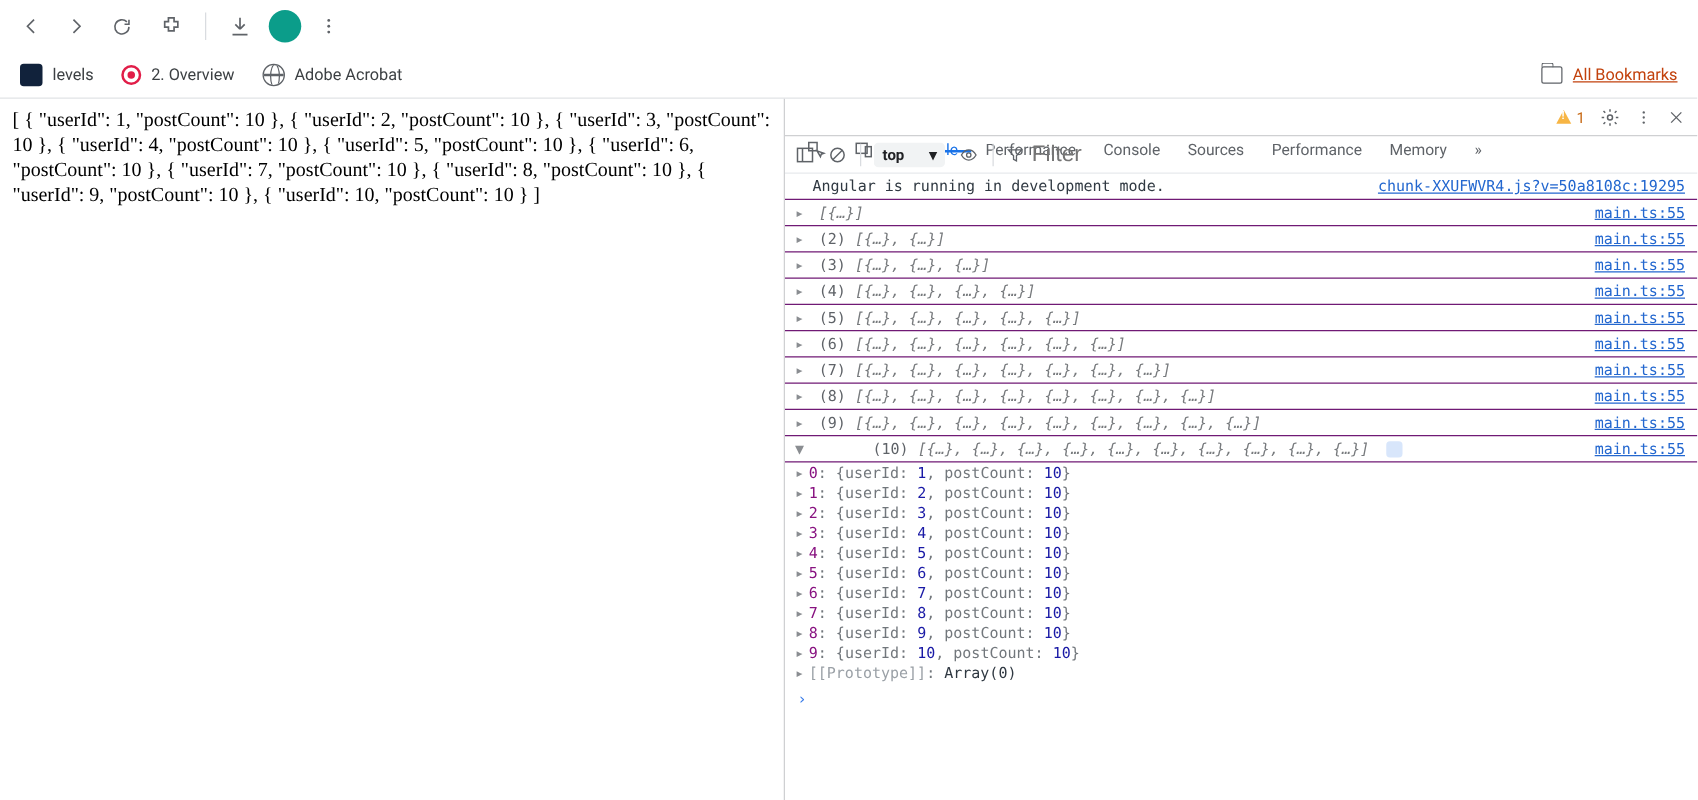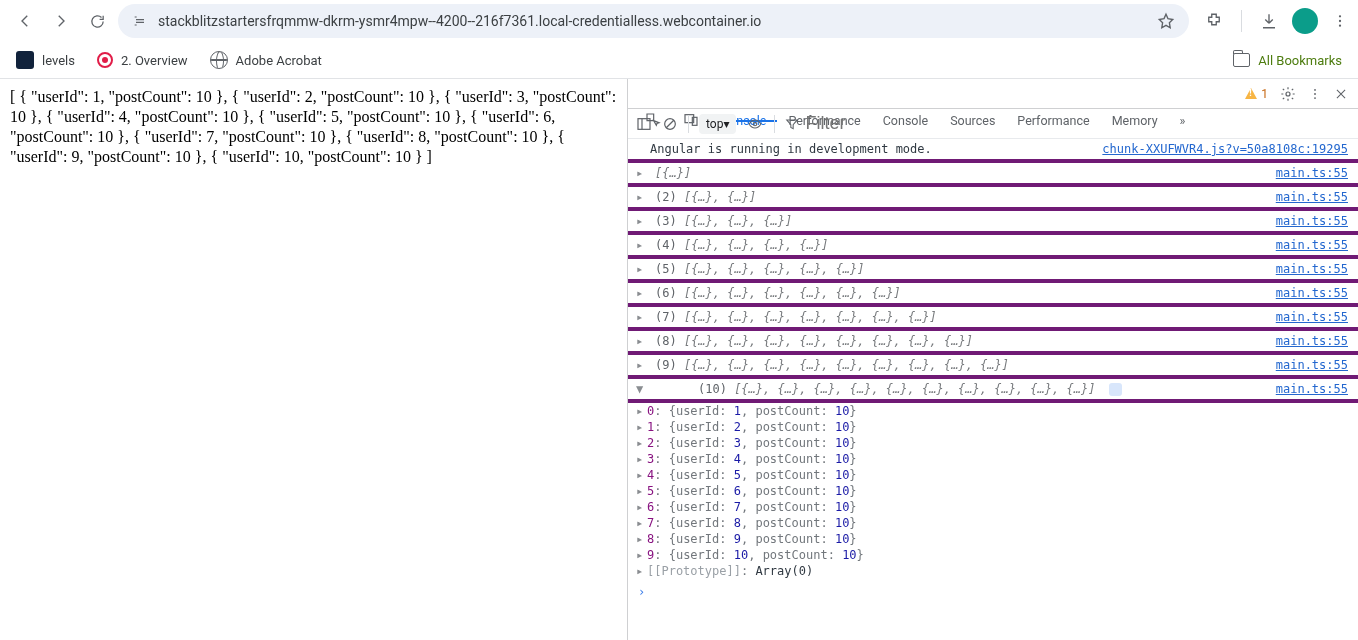--- a/index.html
+++ b/index.html
@@ -57,21 +57,21 @@
     font-size:13px;
     color:#3c4043;
   }
   .bm { display:flex; align-items:center; gap:8px; }
   .bm .sq { width:18px; height:18px; background:#11223b; border-radius:3px;}
   .bm .o  { width:16px; height:16px; border:2px solid #e11d48; border-radius:50%; position:relative;}
   .bm .o:after { content:''; position:absolute; width:6px; height:6px; background:#e11d48; border-radius:50%; left:3px; top:3px;}
   .bm .globe { width:18px; height:18px; border:1.5px solid #5f6368; border-radius:50%; position:relative; overflow:hidden;}
   .bm .globe:before { content:''; position:absolute; left:5px; top:-1px; width:6px; height:18px; border:1.5px solid #5f6368; border-radius:50%;}
   .bm .globe:after { content:''; position:absolute; left:-1px; top:7px; width:18px; height:1.5px; background:#5f6368;}
-  .all-bm { margin-left:auto; display:flex; align-items:center; gap:8px; color:#4d7c0f;}
+  .all-bm { margin-left:auto; display:flex; align-items:center; gap:8px; color:#c2410c;text-decoration:underline;}
   .folder-icon { width:17px; height:14px; border:1.5px solid #5f6368; border-radius:2px; position:relative;}
   .folder-icon:before { content:''; position:absolute; width:8px; height:3px; border:1.5px solid #5f6368; border-bottom:none; border-radius:2px 2px 0 0; top:-4px; left:-1.5px;}
 
   
   .main { display:flex; height: 561px; }
   .page-pane {
     width: 628px;
     padding: 8px 10px;
     font-family: "Times New Roman", serif;
     font-size: 16px;
@@ -98,27 +98,27 @@
   .warn-tri { width:0;height:0;border-left:6px solid transparent;border-right:6px solid transparent;border-bottom:11px solid #f7b544; position:relative;}
   .warn-tri:after{content:'!'; position:absolute; left:-2px; top:0px; font-size:9px; color:#fff; font-weight:bold;}
 
   .dt-row2 {
     height: 30px;
     border-bottom:1px solid #e8eaed;
     display:flex; align-items:center;
     padding:0 8px; font-size:12px; color:#5f6368;
     gap:10px;
   }
-  .dt-row2 .top-ctx { border:1px solid transparent; padding:2px 6px; border-radius:4px; display:flex; align-items:center; gap:0; color:#202124; background:#f1f3f4;}
+  .dt-row2 .top-ctx { border:1px solid transparent; padding:2px 6px; border-radius:4px; display:flex; align-items:center; gap:20px; color:#202124; background:#f1f3f4;font-weight:bold;}
   .dt-row2 .filter { display:flex; align-items:center; gap:6px; color:#80868b;}
   .dt-row2 .right { margin-left:auto; display:flex; gap:14px; align-items:center;}
   .dt-row2 .sep2 { width:1px; height:18px; background:#d9dce0;}
 
   .console-body { flex:1; overflow:auto; font-family: Menlo, Consolas, monospace; font-size:12px; color:#303942;}
-  .cline { display:flex; padding:3px 10px 3px 8px; border-bottom:4px solid #701a75; align-items:flex-start; gap:6px;}
+  .cline { display:flex; padding:3px 10px 3px 8px; border-bottom:1px solid #701a75; align-items:flex-start; gap:6px;}
   .cline .src { margin-left:auto; color:#2367cf; text-decoration:underline; white-space:nowrap; font-family: Menlo, Consolas, monospace;}
   .cline .msg { color:#303942; }
   .arrow { color:#8a8d91; width:11px; display:inline-block; }
   .obj { color:#777a7d; font-style:italic;}
   .count { color:#5f6368; font-style:normal;}
   .indent1 { padding-left: 36px;}
   .indent2 { padding-left: 50px;}
   .sub { display:flex; padding:1px 10px 1px 8px; font-family:Menlo,Consolas,monospace; font-size:12px;}
   .sub .arrow { color:#8a8d91;}
   .kvi { color:#72777c;}
@@ -142,33 +142,20 @@
   </div>
   <div class="nav-btn disabled">
     <svg width="18" height="18" viewBox="0 0 24 24">
         <path class="icon-plain" d="M9 5l7 7-7 7"></path>
       </svg>
   </div>
   <div class="nav-btn">
     <svg width="17" height="17" viewBox="0 0 24 24">
         <path class="icon-plain" d="M20 12a8 8 0 1 1-2.34-5.66M20 4v5h-5"></path>
       </svg>
-  </div>
-  <div class="url-bar">
-    <svg width="16" height="16" viewBox="0 0 24 24">
-        <path class="icon-plain" d="M6 10h12M6 14h12M4 6h3M4 18h3"></path>
-      </svg>
-    <span>stackblitzstartersfrqmmw-dkrm-ysmr4mpw--4200--216f7361.local-credentialless.webcontainer.io</span>
-    <div class="right-icons">
-      <span>
-        <svg width="18" height="18" viewBox="0 0 24 24">
-            <path class="icon-plain" d="M12 3l2.6 5.8L21 10l-4.5 4.2L17.6 21 12 17.8 6.4 21l1.1-6.8L3 10l6.4-1.2z"></path>
-          </svg>
-      </span>
-    </div>
   </div>
   <div class="chrome-right">
     <span>
       <svg width="18" height="18" viewBox="0 0 24 24">
           <path class="icon-plain" d="M9 3h6v4h4v6h-4v4H9v-4H5V7h4z"></path>
         </svg>
     </span>
     <div class="sep"></div>
     <span>
       <svg width="18" height="18" viewBox="0 0 24 24">

